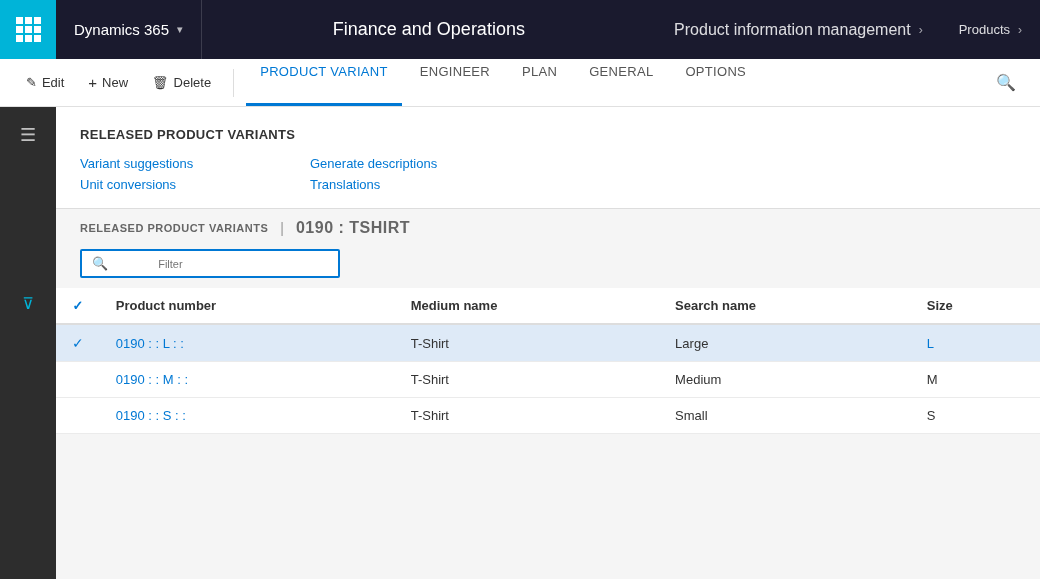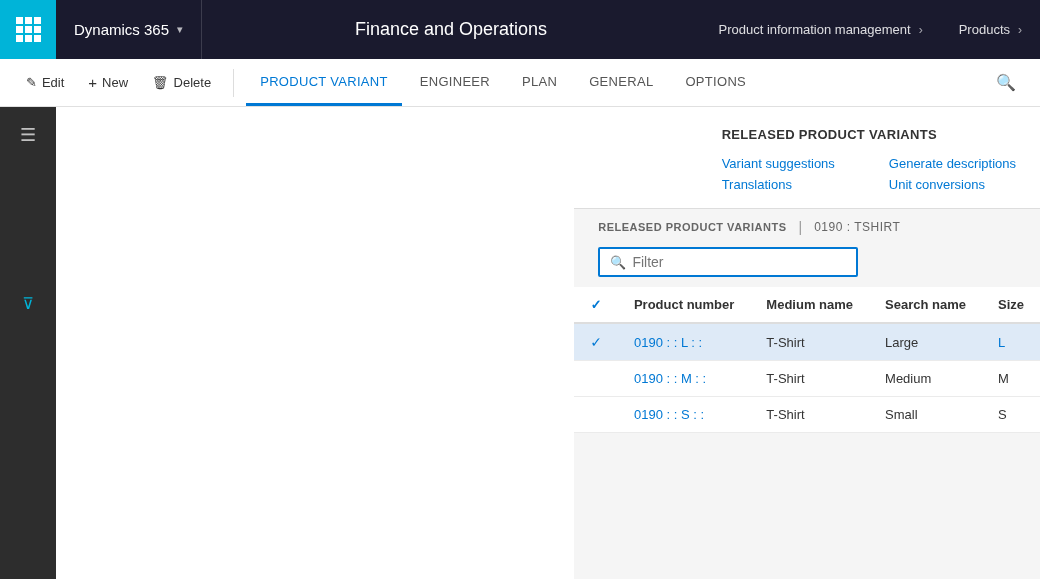--- a/index.html
+++ b/index.html
@@ -70,21 +70,21 @@
       padding: 5px 10px;
       border: none;
       background: transparent;
       cursor: pointer;
       color: #333;
       font-size: 13px;
       border-radius: 2px;
     }
     .toolbar-tab {
       display: flex;
-      align-items: center;
+      align-items: flex-start;
       padding: 5px 14px;
       border: none;
       background: transparent;
       cursor: pointer;
       color: #555;
       font-size: 13px;
       height: 100%;
       border-bottom: 3px solid transparent;
       font-weight: 500;
       letter-spacing: 0.3px;
@@ -132,21 +132,20 @@
       font-size: 16px;
     }
 
     
     .page-body {
       flex: 1;
       overflow: hidden;
       display: flex;
       flex-direction: column;
       background: white;
-      align-items: flex-end;
     }
 
     
     .rpv-section {
       background: white;
       padding: 20px 24px 16px;
     }
     .rpv-title {
       font-size: 13px;
       font-weight: 700;
@@ -187,46 +186,47 @@
       color: #666;
       font-weight: 600;
       letter-spacing: 0.5px;
       text-transform: uppercase;
     }
     .grid-breadcrumb-sep {
       color: #999;
       font-size: 14px;
     }
     .grid-breadcrumb-item {
-      font-size: 12px;
+      font-size: 16px;
       color: #666;
-      font-weight: 400;
+      font-weight: 700;
       letter-spacing: 0.5px;
       text-transform: uppercase;
     }
     .filter-container {
       padding: 4px 24px 10px;
     }
     .filter-input-wrap {
       display: flex;
       align-items: center;
       background: white;
       border: 2px solid #0078d4;
       border-radius: 2px;
       width: 260px;
       padding: 5px 10px;
       gap: 6px;
     }
     .filter-input-wrap input {
       border: none;
       outline: none;
-      font-size: 14px;
+      font-size: 11px;
       color: #1d4ed8;
       flex: 1;
       background: transparent;
+      margin-left: 44px;
     }
     .filter-icon { color: #555; font-size: 13px; }
 
     
     .data-table {
       flex: 1;
       overflow-y: auto;
     }
     table {
       width: 100%;
@@ -284,21 +284,21 @@
     </div>
   </div>
   <div class="nav-section">
     <span class="nav-title">Dynamics 365</span>
     <span class="nav-chevron">▾</span>
   </div>
   <div class="nav-section" style="border-right:none;flex:1;justify-content:center;">
     <span class="nav-title" style="font-size:18px;font-weight:400;">Finance and Operations</span>
   </div>
   <div class="nav-breadcrumb">
-    <span class="nav-title" style="font-size:13px;color:rgba(255,255,255,0.85);">Product information management</span>
+    <span class="nav-title" style="font-size:16px;color:rgba(255,255,255,0.85);">Product information management</span>
     <span style="margin-left:8px;color:rgba(255,255,255,0.6);font-size:12px;">›</span>
   </div>
   <div class="nav-breadcrumb">
     <span class="nav-title" style="font-size:13px;color:rgba(255,255,255,0.85);">Products</span>
     <span style="margin-left:8px;color:rgba(255,255,255,0.6);font-size:12px;">›</span>
   </div>
 </div>
 
 <div class="toolbar">
   <button class="toolbar-btn">
@@ -345,22 +345,22 @@
     </div>
   </div>
 
   <div class="page-body">
 
     <div class="rpv-section">
       <div class="rpv-title">RELEASED PRODUCT VARIANTS</div>
       <div class="rpv-links">
         <a class="rpv-link">Variant suggestions</a>
         <a class="rpv-link">Generate descriptions</a>
+        <a class="rpv-link">Unit conversions</a>
         <a class="rpv-link">Translations</a>
-        <a class="rpv-link">Unit conversions</a>
       </div>
     </div>
 
     <div class="grid-section">
       <div class="grid-header">
         <span class="grid-breadcrumb">RELEASED PRODUCT VARIANTS</span>
         <span class="grid-breadcrumb-sep">|</span>
         <span class="grid-breadcrumb-item">0190 : TSHIRT</span>
       </div>
       <div class="filter-container">

